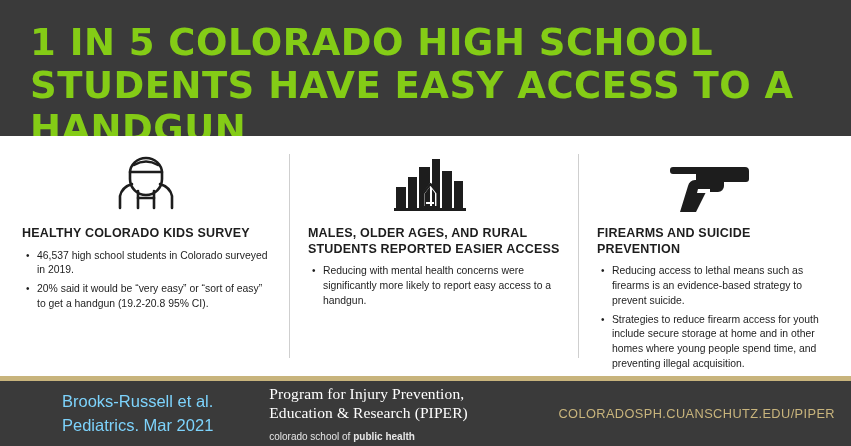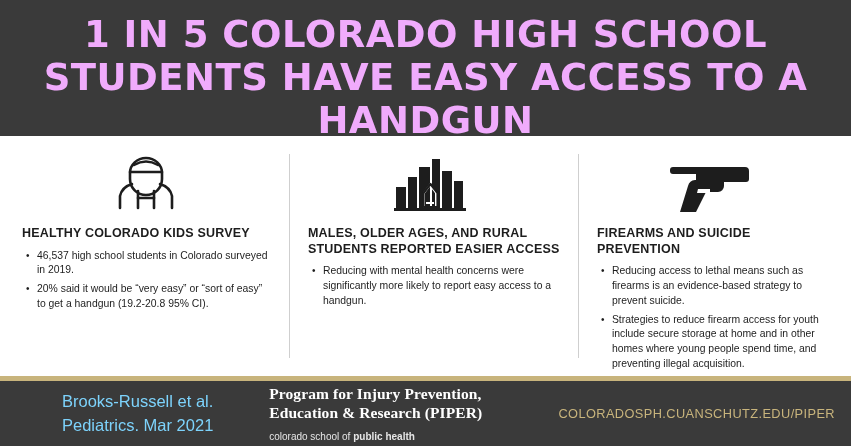--- a/index.html
+++ b/index.html
@@ -23,29 +23,28 @@
   }
 
   
   .header {
     background: #3a3a3a;
     padding: 14px 22px 10px 22px;
     height: 136px;
     box-sizing: border-box;
   }
   .headline {
-    color: #f0abfc;
+    color: #84cc16;
     font-size: 37px;
     line-height: 1.16;
     font-weight: bold;
     letter-spacing: 0.5px;
     text-transform: uppercase;
-    margin: 0;
+    margin: 8px;
     font-family: "DejaVu Sans", sans-serif;
-    text-align: center;
   }
 
   
   .body {
     background: #ffffff;
     flex: 1;
     display: flex;
     flex-direction: row;
     padding: 12px 0 0 4px;
     position: relative;
@@ -125,21 +124,21 @@
     box-sizing: border-box;
   }
   .footer-mid {
     width: 300px;
     color: #ffffff;
     padding-left: 4px;
     box-sizing: border-box;
   }
   .piper-l1, .piper-l2 {
     font-family: "Liberation Serif", serif;
-    font-weight: bold;
+    font-weight: normal;
     font-size: 15.5px;
     line-height: 1.2;
     letter-spacing: 0.1px;
   }
   .piper-sub {
     font-size: 10px;
     margin-top: 9px;
     color: #e6e6e6;
   }
   .piper-sub b { font-weight: bold; }

